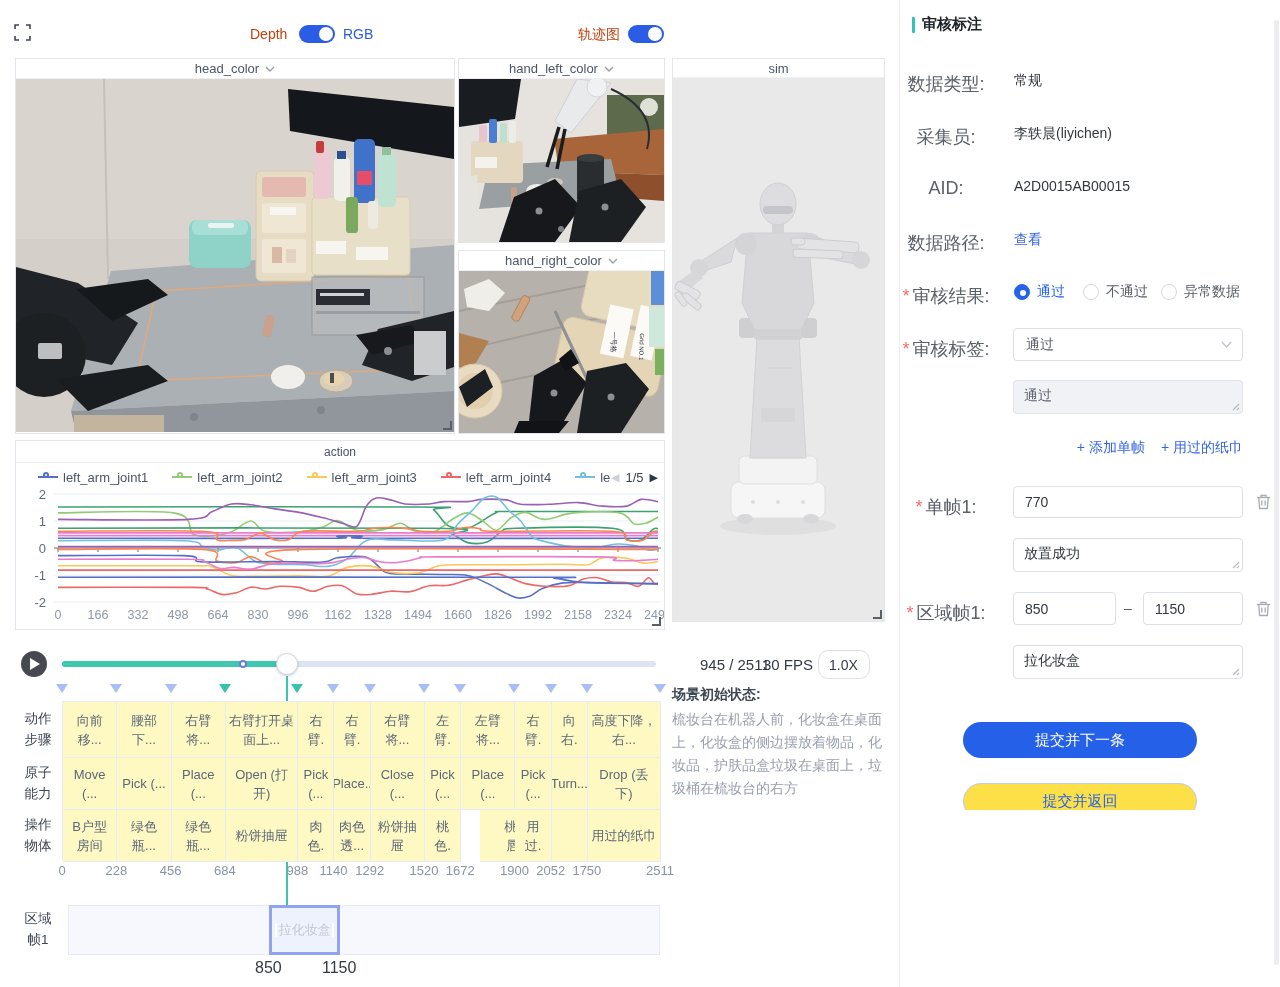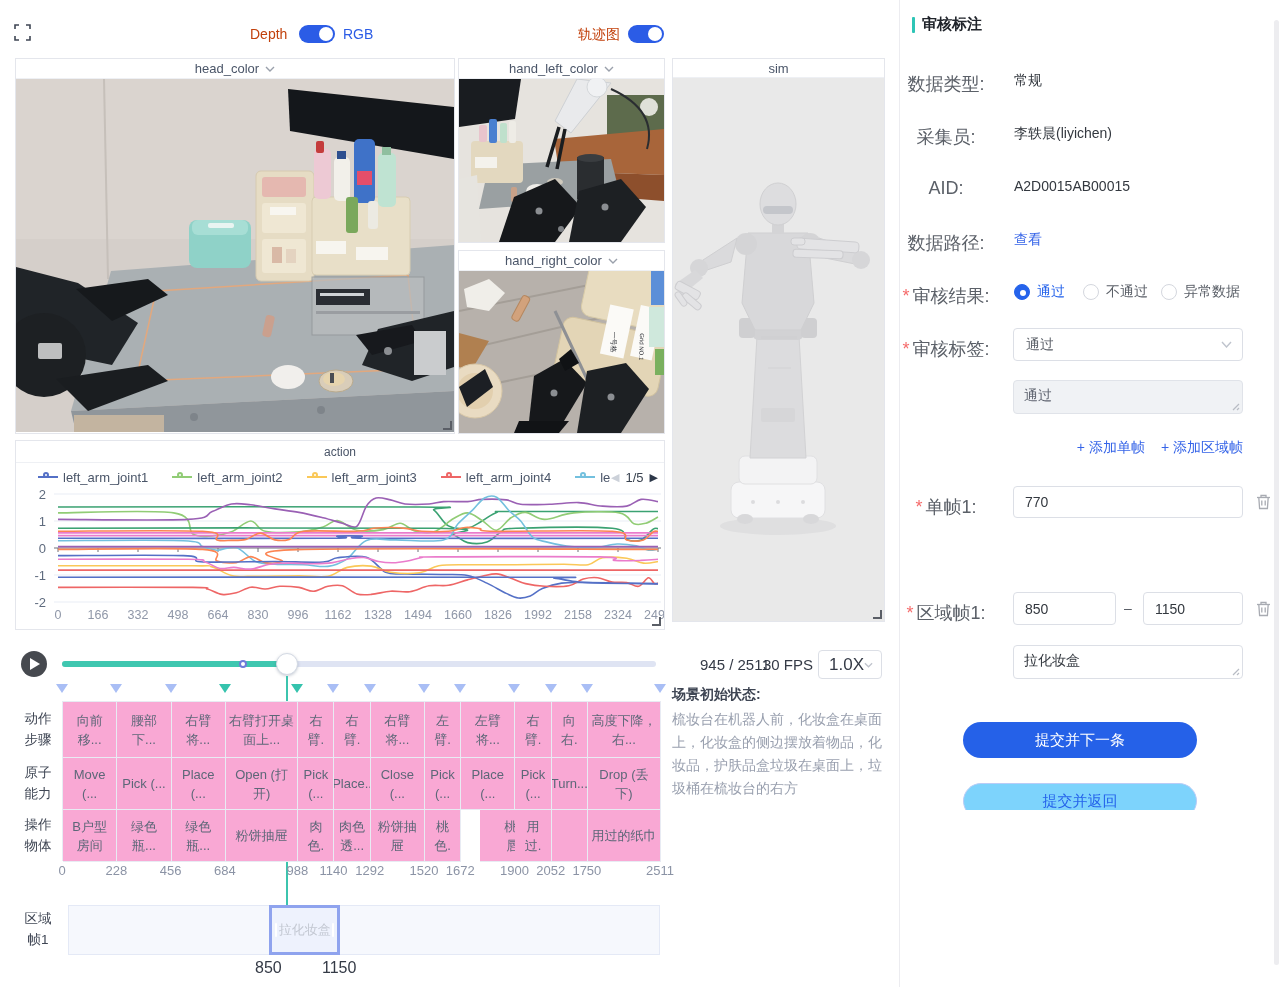--- a/index.html
+++ b/index.html
@@ -32,31 +32,31 @@
   .pg-right { color:#2c3748; font-size:11px; }
 
   
   .play-btn { position:absolute; left:21px; top:651px; width:26px; height:26px; border-radius:50%; background:#46494f; display:flex; align-items:center; justify-content:center; }
   .play-btn svg { margin-left:2px; }
   .slider-track { position:absolute; left:62px; top:661px; width:594px; height:6px; border-radius:3px; background:#dfe4f3; }
   .slider-fill  { position:absolute; left:62px; top:661px; height:6px; border-radius:3px; background:#3fc7b0; }
   .slider-dot   { position:absolute; top:660px; width:8px; height:8px; border-radius:50%; background:#fff; border:2px solid #6e7bd9; }
   .slider-handle{ position:absolute; top:653px; width:22px; height:22px; border-radius:50%; background:#fff; border:1px solid #d4dae4; box-shadow:0 1px 3px rgba(40,60,90,.25); }
   .pb-text { position:absolute; font-size:15px; color:#343a46; }
-  .speed-select { position:absolute; left:818px; top:650px; width:64px; height:29px; border:1px solid #dcdfe6; border-radius:4px;
-                  display:flex; align-items:center; justify-content:space-between; padding:0 8px 0 10px; font-size:17px; color:#343a46; background:#fff; }
+  .speed-select { position:absolute; left:818px; top:650px; width:52px; height:29px; border:1px solid #dcdfe6; border-radius:10px;
+                  display:flex; align-items:center; justify-content:space-between; padding:0 8px 0 10px; font-size:14px; color:#343a46; background:#fff; }
 
   .marker { position:absolute; width:0; height:0; border-left:6px solid transparent; border-right:6px solid transparent; border-top:9px solid #a9bef5; }
   .marker.active { border-top-color:#35c3ad; }
   .current-line { position:absolute; width:2px; background:#3cc4ae; }
 
   
   .row-label { position:absolute; width:40px; text-align:center; font-size:13.5px; color:#3f4654; line-height:21px; }
   #step-grid { position:absolute; left:62px; top:701px; width:599px; height:160px; border-top:1px solid #e8ebf3; border-left:1px solid #e8ebf3; }
-  .cell { position:absolute; border-right:1px solid #e8ebf3; border-bottom:1px solid #e8ebf3; background:#f9a8d4;
+  .cell { position:absolute; border-right:1px solid #e8ebf3; border-bottom:1px solid #e8ebf3; background:#fef9c3;
           display:flex; align-items:center; justify-content:center; text-align:center;
           font-size:13px; line-height:19px; color:#5d6778; padding:2px 3px; overflow:hidden; }
   .axis-tick { position:absolute; top:863px; transform:translateX(-50%); font-size:13px; color:#8b93a5; }
 
   
   .region-bar { position:absolute; left:68px; top:905px; width:592px; height:50px; background:#f6f8fd; border:1px solid #e4e9f6; }
   .region-seg { position:absolute; top:-1px; height:50px; background:#eef2fd; border:3px solid #8fa3ee;
                 display:flex; align-items:center; justify-content:center; font-size:13px; color:#c3c8d2; }
   .region-seg .notch { position:absolute; top:50%; margin-top:-7px; width:2px; height:14px; background:#fff; border-radius:1px; }
   .region-tick { position:absolute; top:959px; transform:translateX(-50%); font-size:16px; color:#343a46; }
@@ -84,21 +84,21 @@
                 justify-content:space-between; padding:0 10px 0 12px; font-size:14px; color:#5b6068; }
   .ta { position:absolute; border:1px solid #dcdfe6; border-radius:4px; background:#fff; font-size:14px; color:#33383f; padding:6px 10px; }
   .ta.gray { background:#f0f2f5; border-color:#e0e3e9; color:#5f6470; }
   .ta .rz { position:absolute; right:2px; bottom:2px; }
   .input-box { position:absolute; border:1px solid #dcdfe6; border-radius:4px; background:#fff; font-size:14px; color:#33383f;
                display:flex; align-items:center; padding-left:11px; }
   .icon-btn { position:absolute; }
   .add-links { position:absolute; left:1013px; top:439px; width:230px; display:flex; justify-content:flex-end; gap:16px; font-size:14px; }
   .btn { position:absolute; width:234px; height:36px; border-radius:18px; display:flex; align-items:center; justify-content:center; font-size:15px; }
   .btn.primary { background:#2561e8; color:#fff; }
-  .btn.ghost { background:#7dd3fc; border:1px solid #b9ccf7; color:#2563eb; }
+  .btn.ghost { background:#fde047; border:1px solid #b9ccf7; color:#2563eb; }
   .v-scrollbar { position:absolute; left:1274px; top:20px; width:5px; height:945px; background:#ededf0; border-radius:3px; }
 </style>
 </head>
 <body>
 
 <div class="app">
 
   <svg class="abs" style="left:14px;top:24px" width="17" height="17" viewBox="0 0 17 17">
     <g stroke="#3f4654" stroke-width="1.6" fill="none">
       <path d="M1,5 V1 H5"></path>
@@ -585,37 +585,43 @@
 
     <div class="ta gray" style="left:113px;top:380px;width:230px;height:34px">
       <span>通过</span>
       <svg class="rz" width="8" height="8" viewBox="0 0 8 8">
           <path d="M7,1 L1,7 M7,5 L5,7" stroke="#b8bcc4" stroke-width="1.2"></path>
         </svg>
     </div>
 
     <div class="add-links" style="left:113px;top:439px;width:230px">
       <span class="link">+ 添加单帧</span>
-      <span class="link">+ 添加区域帧</span>
+      <span class="link">+ 用过的纸巾</span>
     </div>
 
     <div class="f-label" style="left:-14px;top:495px">
       <span class="req">*</span><span>单帧1:</span>
     </div>
     <div class="input-box" style="left:113px;top:486px;width:230px;height:32px">
       <span>770</span>
     </div>
     <svg class="icon-btn" style="left:356px;top:494px" width="15" height="16" viewBox="0 0 15 16">
       <g stroke="#a8abb2" stroke-width="1.3" fill="none">
           <path d="M1,3.5 H14"></path>
           <path d="M5,3 V1.5 H10 V3"></path>
           <path d="M2.8,3.5 L3.6,14.5 H11.4 L12.2,3.5"></path>
           <path d="M5.8,6.5 V11.5 M9.2,6.5 V11.5"></path>
         </g>
     </svg>
+    <div class="ta" style="left:113px;top:538px;width:230px;height:34px">
+      <span>放置成功</span>
+      <svg class="rz" width="8" height="8" viewBox="0 0 8 8">
+          <path d="M7,1 L1,7 M7,5 L5,7" stroke="#b8bcc4" stroke-width="1.2"></path>
+        </svg>
+    </div>
 
     <div class="f-label" style="left:-14px;top:601px">
       <span class="req">*</span><span>区域帧1:</span>
     </div>
     <div class="input-box" style="left:113px;top:592px;width:103px;height:33px">
       <span>850</span>
     </div>
     <div class="f-value" style="left:224px;top:600px;color:#5b6068">–</div>
     <div class="input-box" style="left:243px;top:592px;width:100px;height:33px">
       <span>1150</span>

